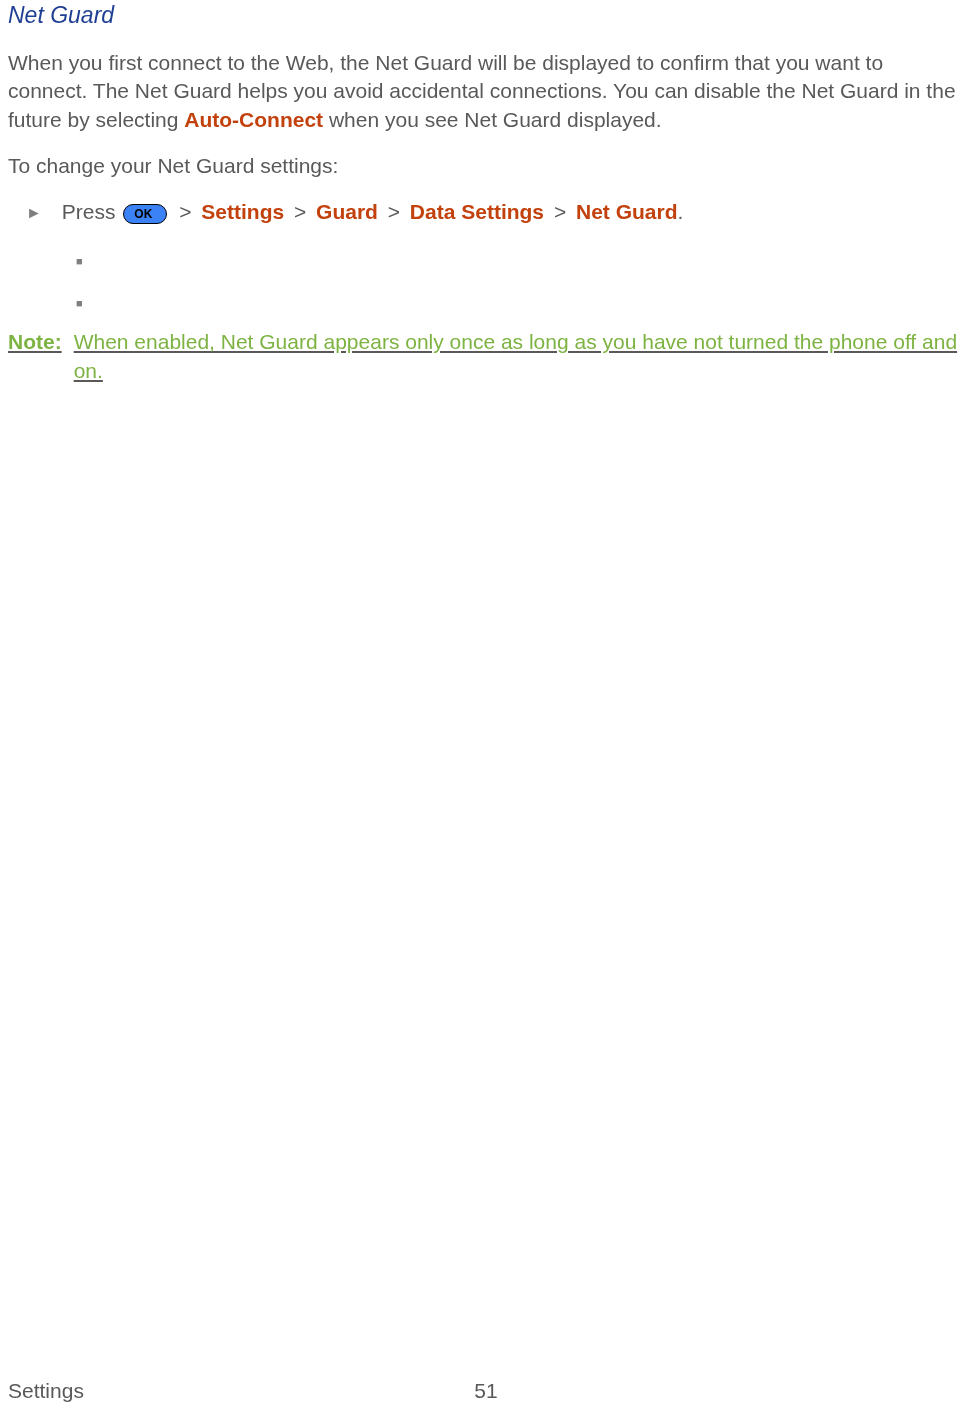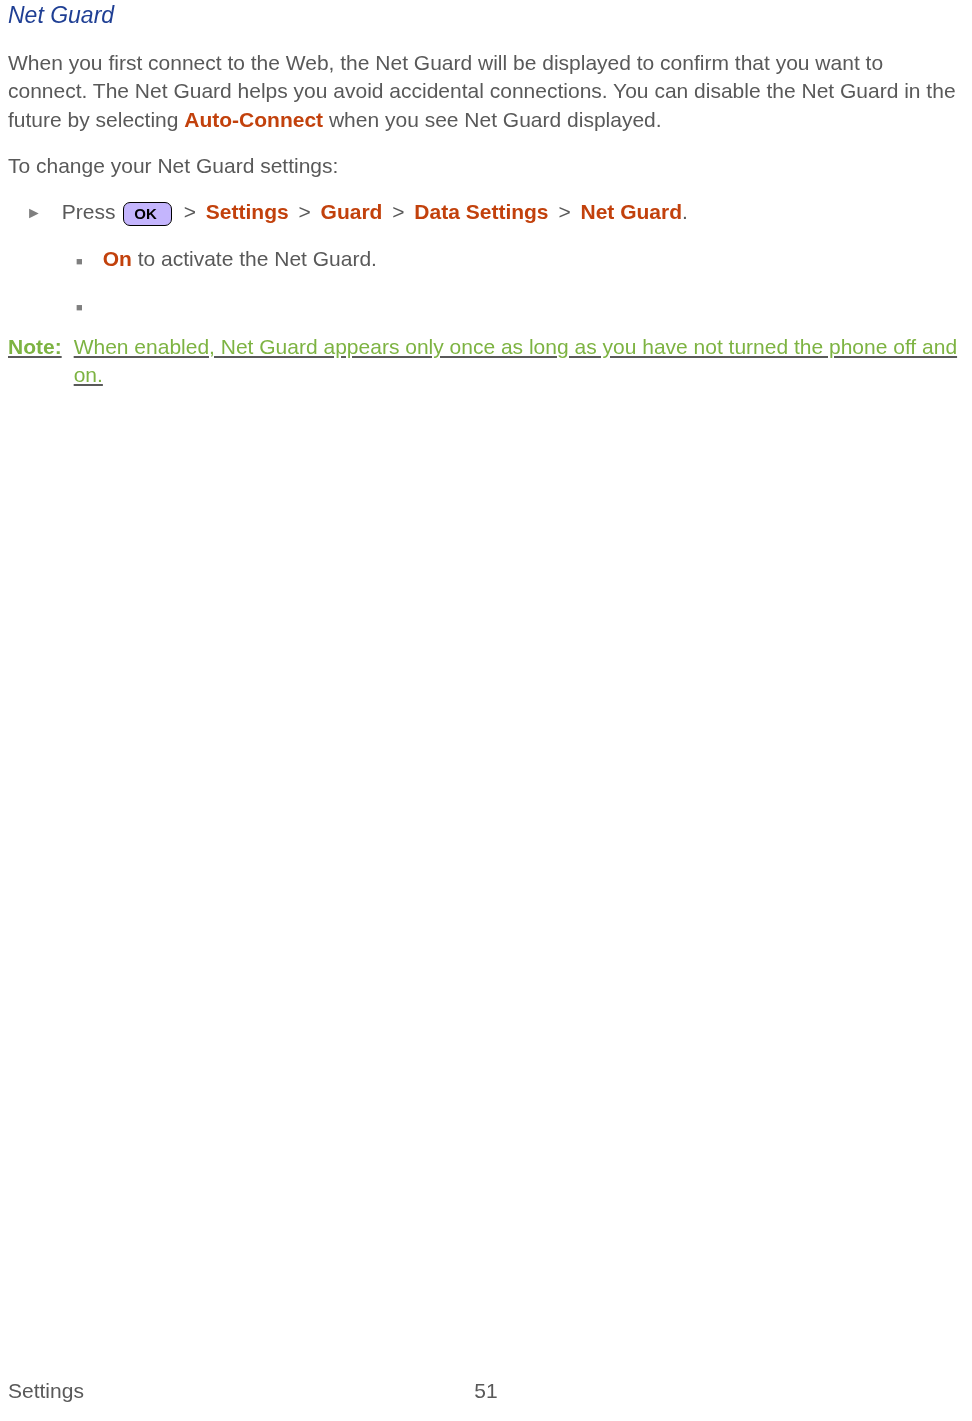--- a/index.html
+++ b/index.html
@@ -41,28 +41,28 @@
       margin-bottom: 18px;
     }
     .triangle {
       color: #7f7f7f;
       font-size: 16px;
       margin-right: 20px;
     }
     .ok-button {
       display: inline-block;
       border: 1.5px solid #000;
-      border-radius: 7px;
+      border-radius: 12px;
       padding: 1px 14px 1px 10px;
       font-weight: bold;
-      font-size: 15px;
+      font-size: 12px;
       color: #000;
       vertical-align: middle;
       margin: 0 2px;
-      background: #c4b5fd;
+      background: #3b82f6;
       font-family: Arial, sans-serif;
     }
     .crumb-sep {
       margin: 0 4px;
     }
     .sub-bullet {
       display: flex;
       margin-left: 68px;
       margin-bottom: 18px;
     }
@@ -117,23 +117,20 @@
 
 <div class="instruction-row">
   <span class="triangle">►</span>
   <span>
     <span>Press </span><span class="ok-button">OK</span><span class="crumb-sep"> &gt; </span><span class="bold-inline">Settings</span><span class="crumb-sep"> &gt; </span><span class="bold-inline">Guard</span><span class="crumb-sep"> &gt; </span><span class="bold-inline">Data Settings</span><span class="crumb-sep"> &gt; </span><span class="bold-inline">Net Guard</span><span>.</span>
   </span>
 </div>
 
 <div class="sub-bullet">
   <span class="sq">■</span>
-  <span>
-    <span class="bold-inline">On</span><span> to activate the Net Guard.</span>
-  </span>
 </div>
 
 <div class="sub-bullet">
   <span class="sq">■</span>
 </div>
 
 <div class="note-row">
   <span class="note-label">Note:</span>
   <span class="note-text">When enabled, Net Guard appears only once as long as you have not turned the phone off and on.</span>
 </div>

